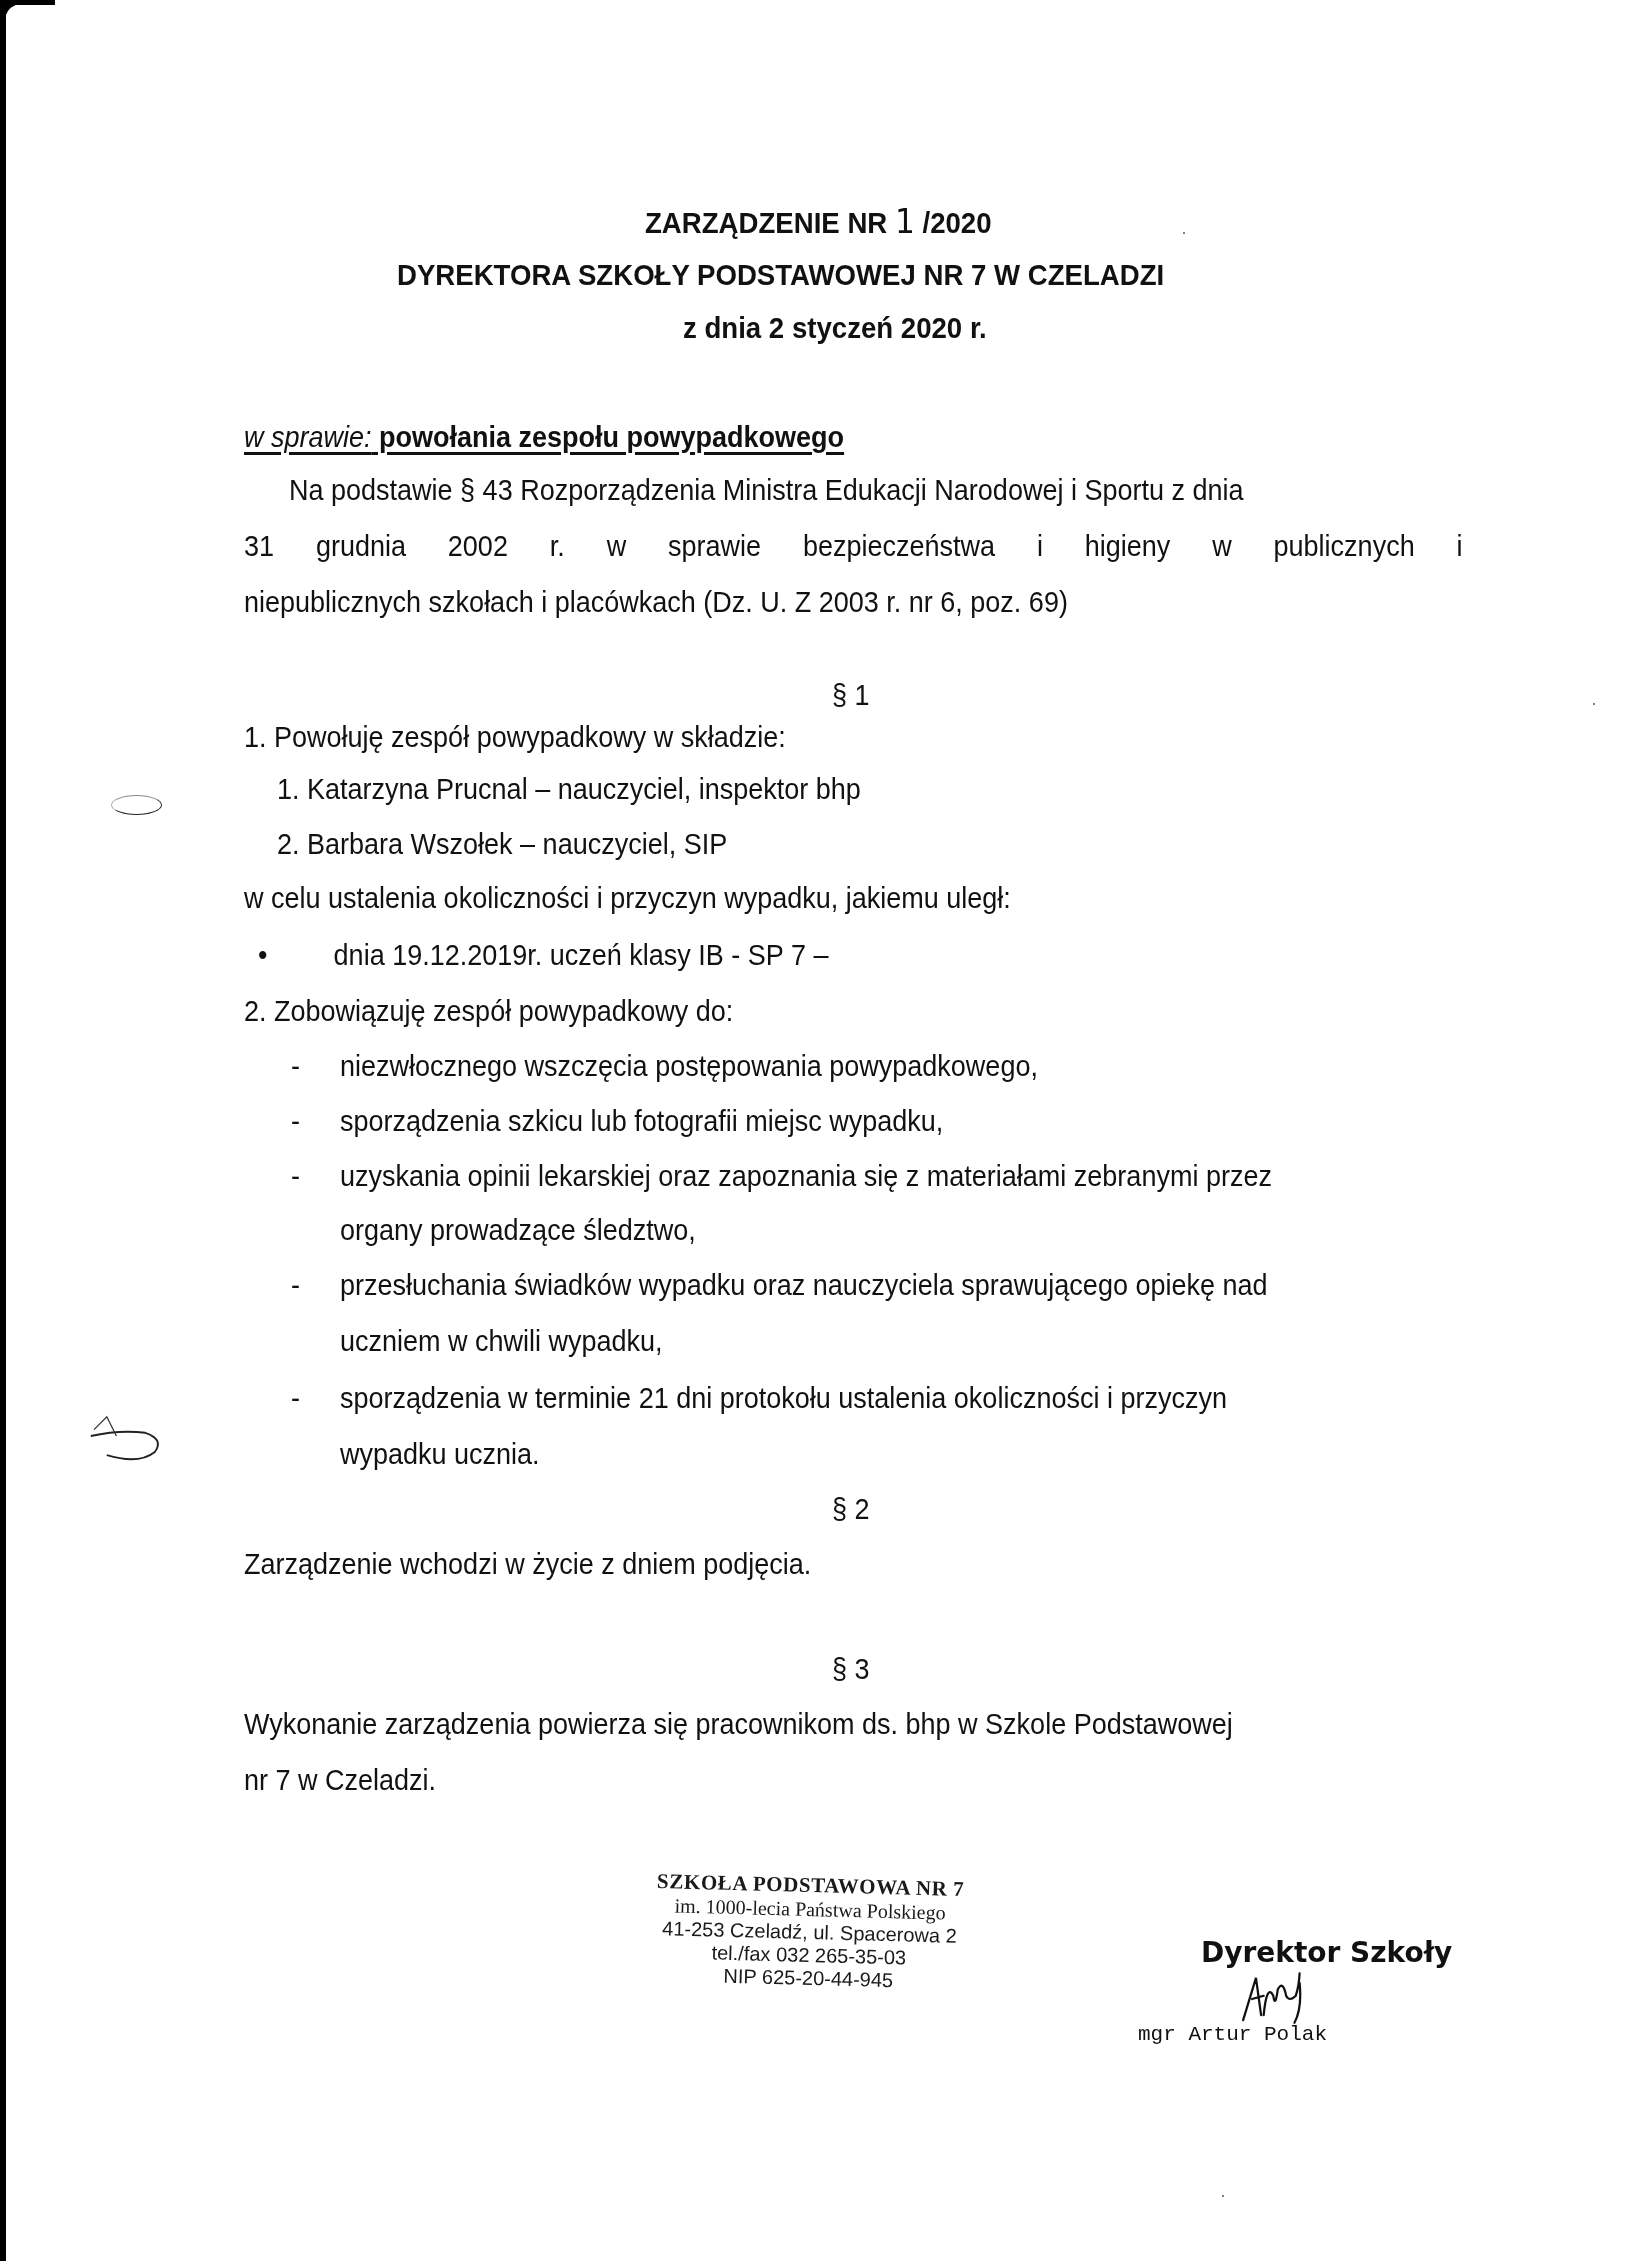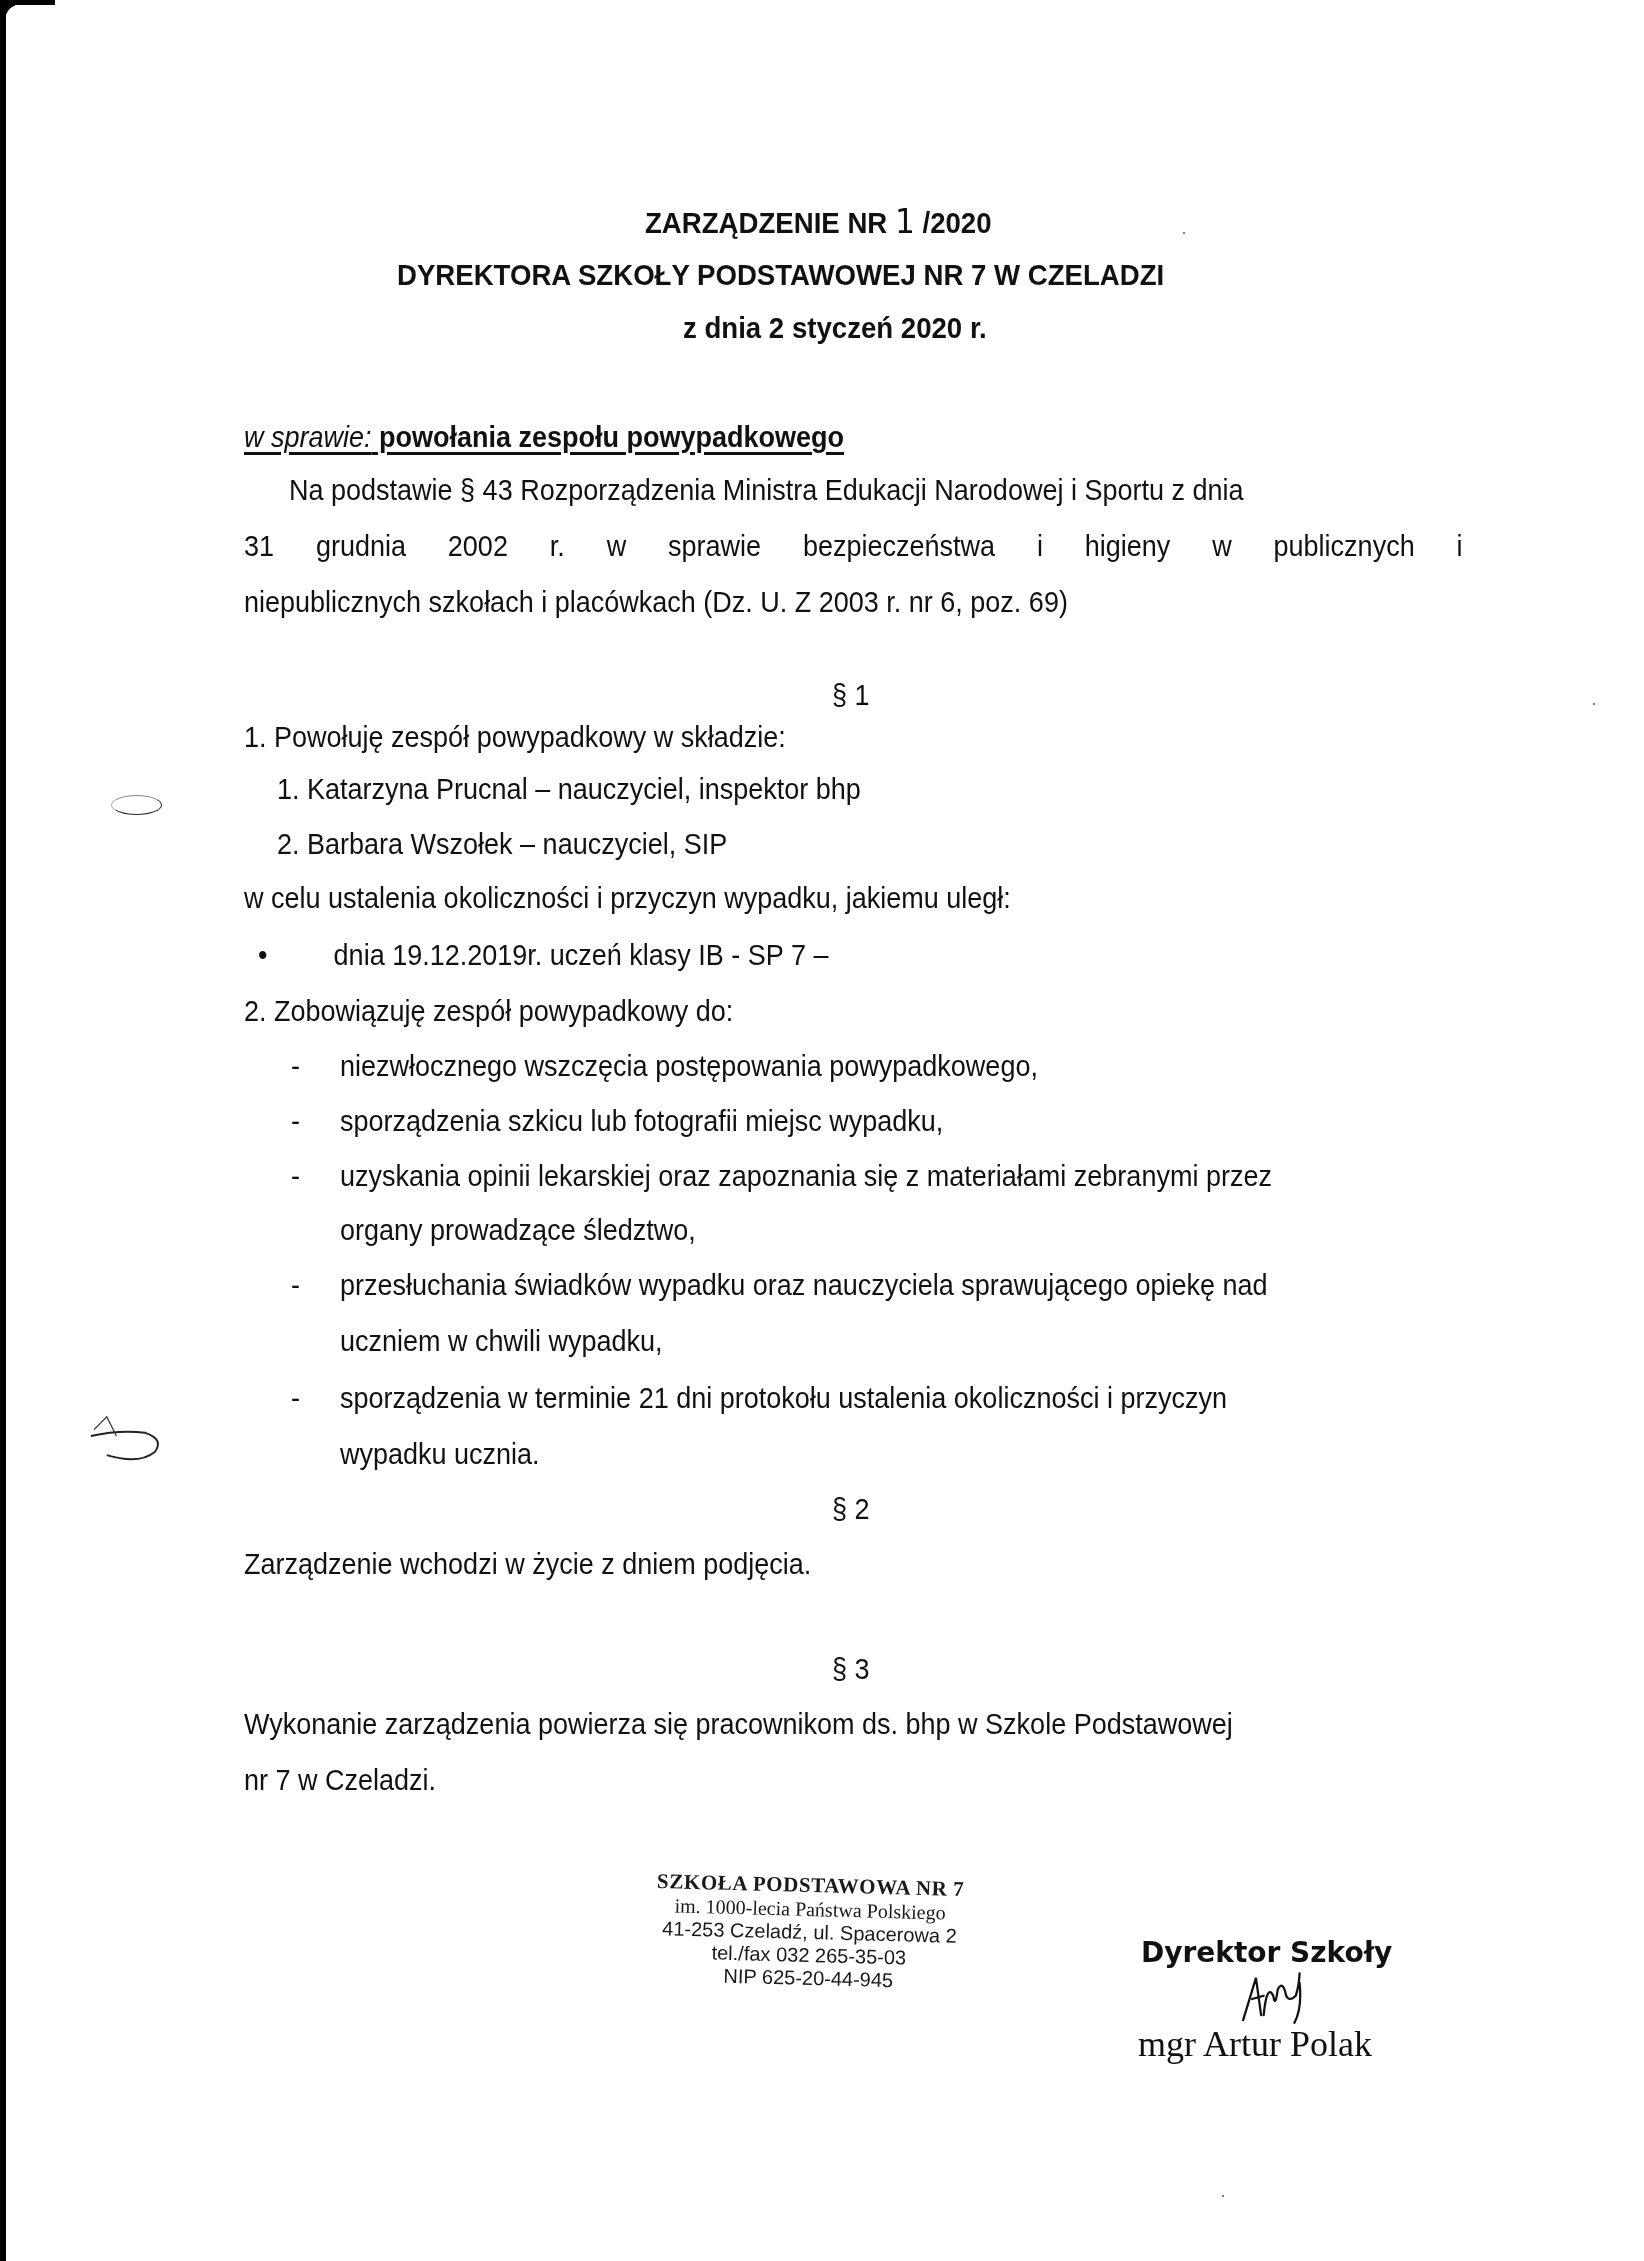--- a/index.html
+++ b/index.html
@@ -14,21 +14,21 @@
   .body { font-size:30px; line-height:1; transform:scaleX(0.9); transform-origin:left; }
   .justify { display:flex; justify-content:space-between; width:1225px; }
   .subject { font-size:30px; text-decoration:underline; text-underline-offset:5.2px; text-decoration-thickness:2.6px; transform:scaleX(0.9); transform-origin:left; }
   .subject .lead { font-style:italic; }
   .subject .topic { font-weight:bold; }
   .stamp { font-family:"Liberation Serif", serif; text-align:center; color:#1a1a1a; }
   .stamp .l1 { font-weight:bold; font-size:21px; letter-spacing:0.6px; }
   .stamp .l2 { font-size:20px; }
   .stamp .l3, .stamp .l4, .stamp .l5 { font-family:"Liberation Sans", sans-serif; font-size:20px; }
   .sig-title { font-family:"DejaVu Sans", sans-serif; font-weight:bold; font-size:28px; }
-  .sig-name { font-family:Liberation Serif, serif; font-size:36px;text-align:center; }
+  .sig-name { font-family:Liberation Mono, monospace; font-size:21px;text-align:center; }
   .hole { position:absolute; border:1.9px solid #222; border-radius:50%; border-left-color:#aaa; border-top-color:#888; }
   .speck { position:absolute; width:1.9px; height:1.9px; background:#555; border-radius:50%; }
 </style>
 </head>
 <body>
 
 <div class="scan-edge-left"></div>
 <div class="scan-edge-top"></div>
 <div class="scan-corner"></div>
 <div class="hole" style="left:111px;top:795px;width:49px;height:18px;"></div>
@@ -101,18 +101,18 @@
 <div class="abs body" style="left:244px;top:1765px;">nr 7  w Czeladzi.</div>
 
 <div class="abs stamp" style="left:629px;top:1873px;width:361px;transform:rotate(1.5deg);">
   <div class="l1">SZKOŁA PODSTAWOWA NR 7</div>
   <div class="l2">im. 1000-lecia Państwa Polskiego</div>
   <div class="l3">41-253 Czeladź, ul. Spacerowa 2</div>
   <div class="l4">tel./fax 032 265-35-03</div>
   <div class="l5">NIP  625-20-44-945</div>
 </div>
 
-<div class="abs sig-title" style="left:1141px;top:1936px;">Dyrektor Szkoły</div>
+<div class="abs sig-title" style="left:1201px;top:1936px;">Dyrektor Szkoły</div>
 <svg class="abs" style="left:1238px;top:1970px;" width="77" height="58" viewBox="0 0 120 90">
   <path d="M8 78 L28 12 L36 70 M22 45 L40 40 M40 70 Q45 20 55 40 Q58 60 62 30 Q70 15 75 40 Q80 50 90 40 Q95 25 96 5 M96 20 Q100 60 88 82" fill="none" stroke="#111" stroke-width="3.5" stroke-linecap="round"></path>
 </svg>
 <div class="abs sig-name" style="left:1138px;top:2023px;">mgr Artur Polak</div>
 
 
 </body></html>

